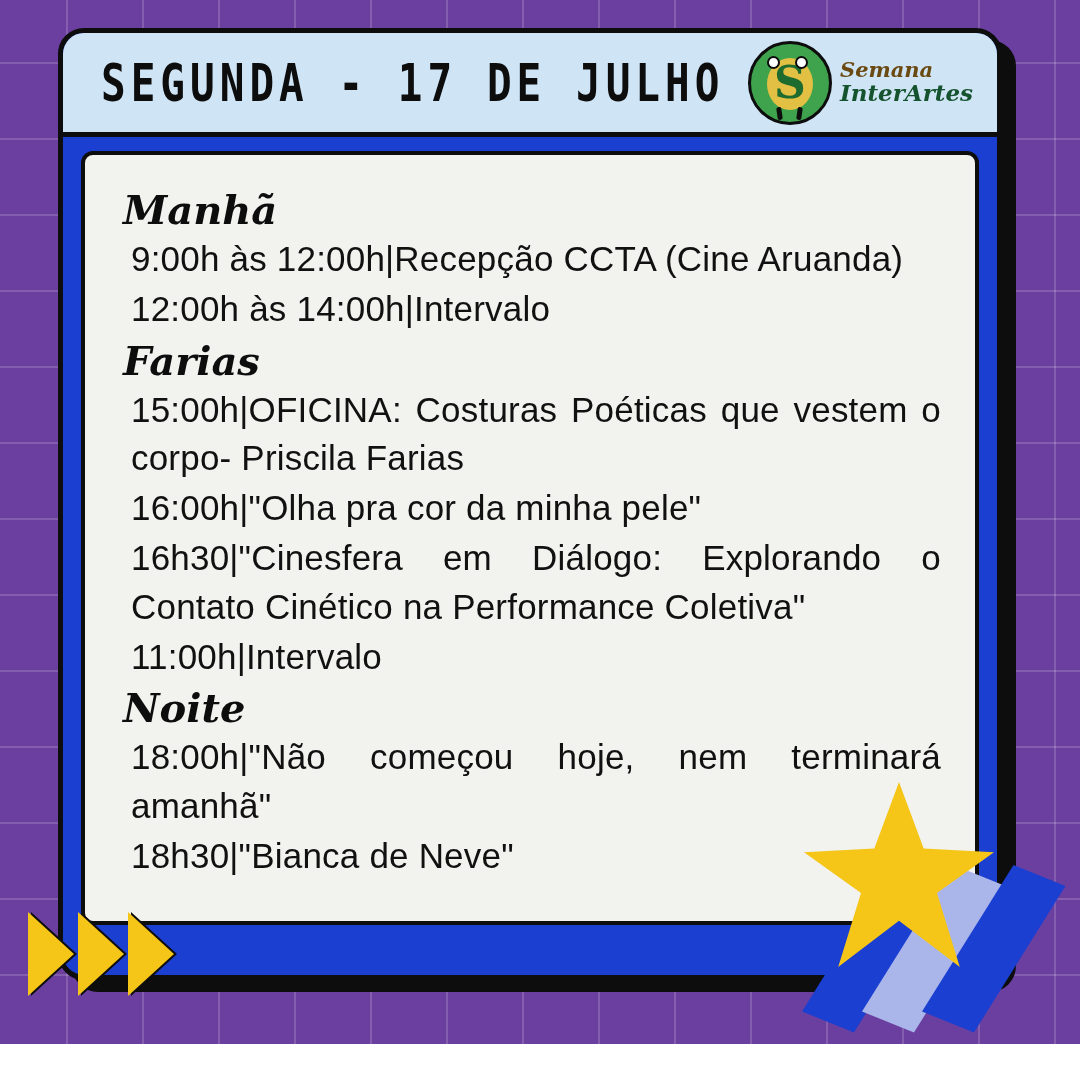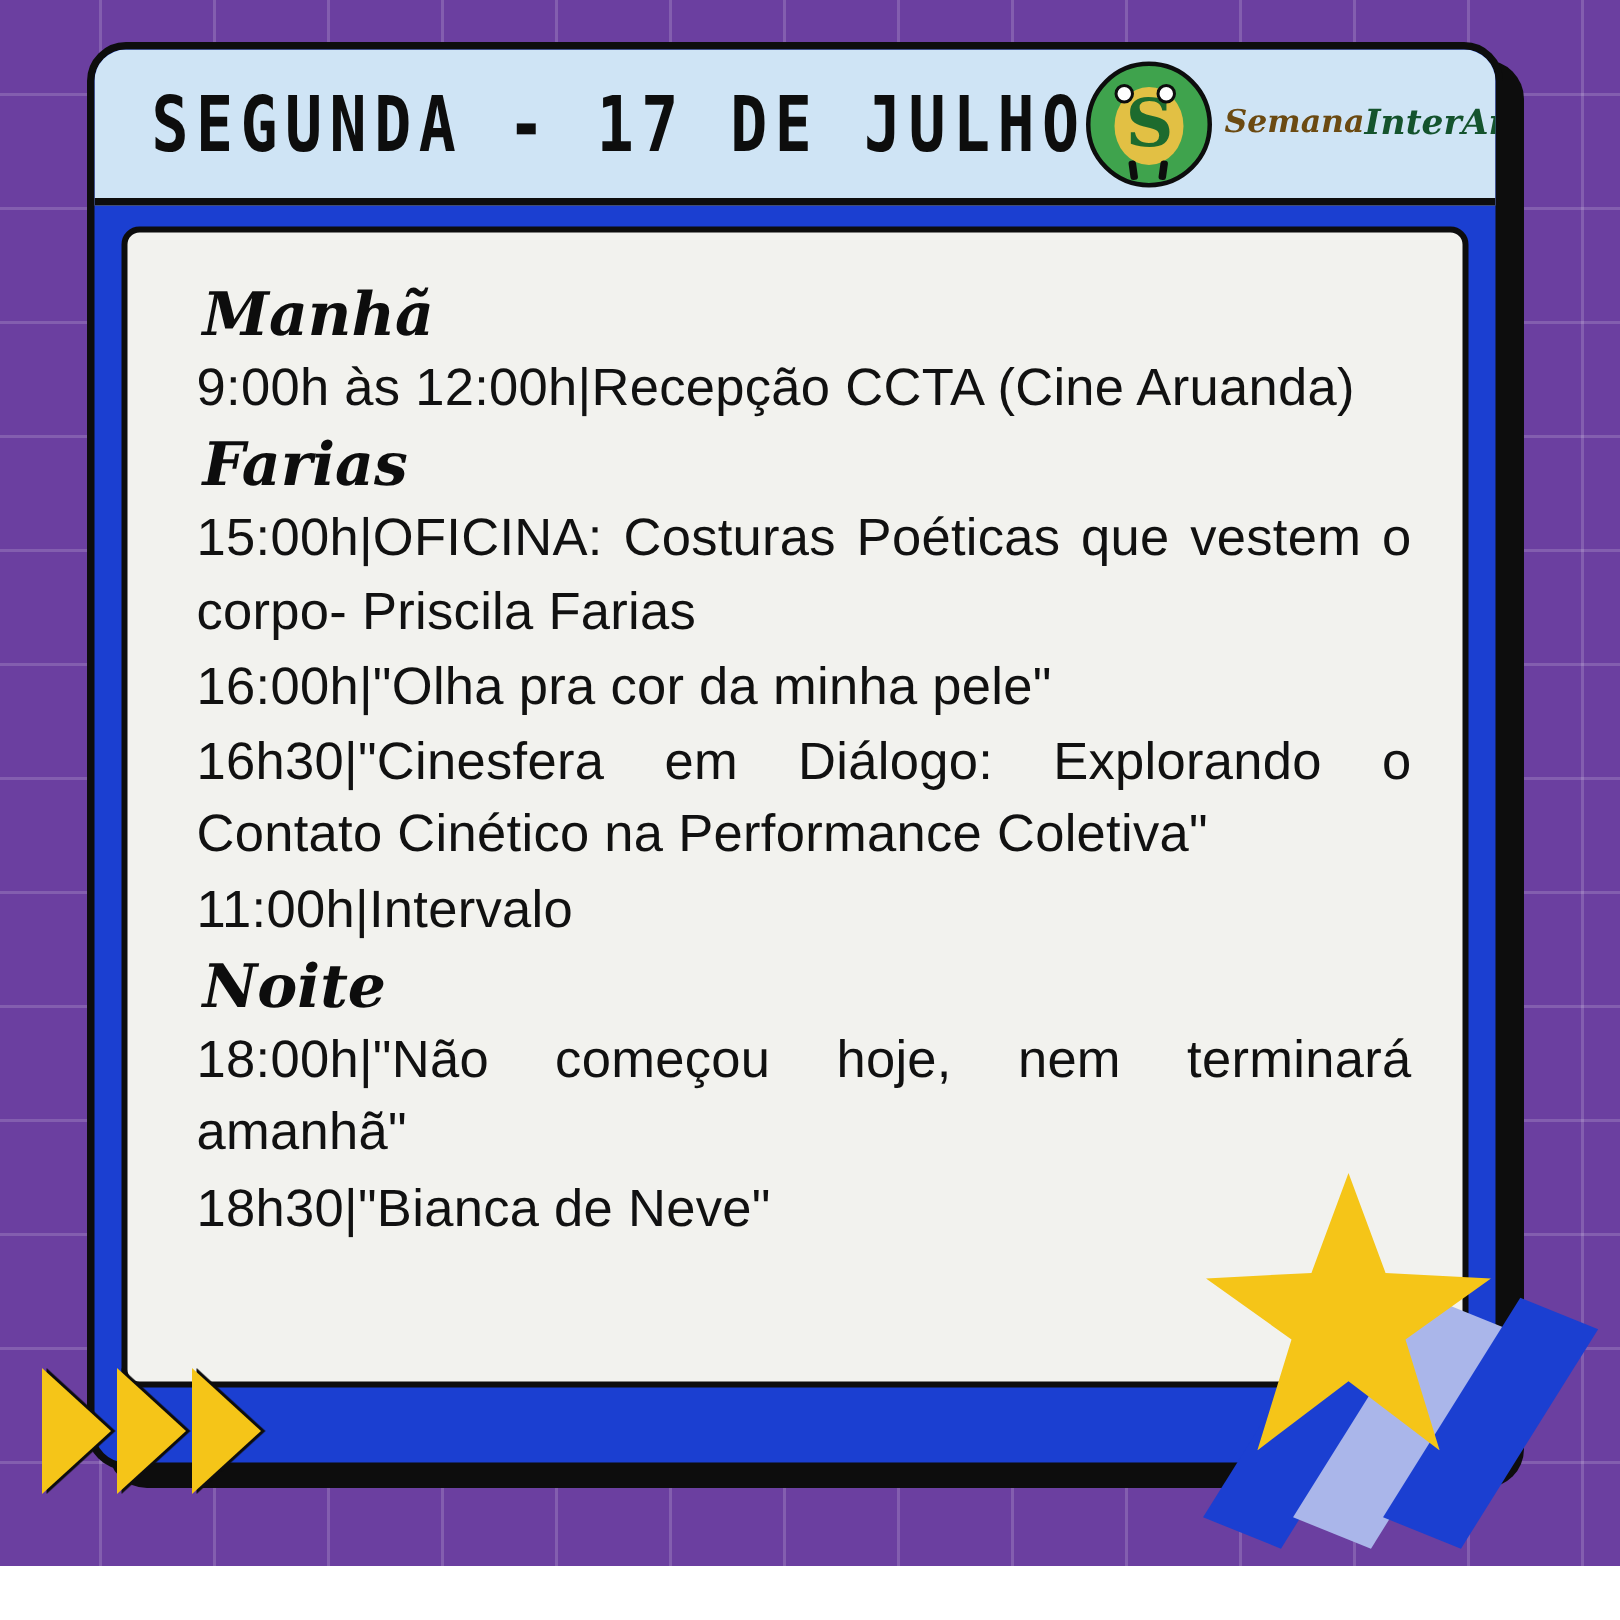--- a/index.html
+++ b/index.html
@@ -132,21 +132,21 @@
     width: 5px;
     height: 13px;
     background: #0d0d0d;
     border-radius: 2px;
   }
   .logo-mark .leg.l { left: 26px; transform: rotate(-8deg); }
   .logo-mark .leg.r { left: 46px; transform: rotate(8deg); }
 
   .logo-text {
     display: flex;
-    flex-direction: row;
+    flex-direction: column;
     line-height: 1.05;
   }
   .logo-text .l1 {
     font-family: "DejaVu Serif", serif;
     font-style: italic;
     font-weight: bold;
     font-size: 21px;
     color: #6b4a12;
   }
   .logo-text .l2 {
@@ -171,21 +171,21 @@
     padding: 28px 34px 10px 34px;
     overflow: hidden;
   }
 
   .block-title {
     font-family: "DejaVu Serif", serif;
     font-style: italic;
     font-weight: bold;
     font-size: 40px;
     color: #0d0d0d;
-    margin: 4px 0 2px 16px;
+    margin: 4px 0 2px 4px;
     line-height: 1.15;
   }
 
   .entry {
     font-family: "Liberation Sans", sans-serif;
     font-size: 35px;
     color: #111;
     line-height: 1.38;
     margin: 0 0 2px 12px;
     text-align: justify;
@@ -262,20 +262,21 @@
           <span class="l1">Semana</span>
           <span class="l2">InterArtes</span>
         </div>
       </div>
     </div>
 
     <div class="content">
 
       <div class="block-title">Manhã</div>
       <p class="entry">9:00h às 12:00h|Recepção CCTA (Cine Aruanda)</p>
+      <p class="entry">12:00h às 14:00h|Intervalo</p>
 
       <div class="block-title">Farias</div>
       <p class="entry justify">15:00h|OFICINA: Costuras Poéticas que vestem o corpo- Priscila Farias</p>
       <p class="entry">16:00h|"Olha pra cor da minha pele"</p>
       <p class="entry justify">16h30|"Cinesfera em Diálogo: Explorando o Contato Cinético na Performance Coletiva"</p>
       <p class="entry">11:00h|Intervalo</p>
 
       <div class="block-title">Noite</div>
       <p class="entry">18:00h|"Não começou hoje, nem terminará amanhã"</p>
       <p class="entry">18h30|"Bianca de Neve"</p>

